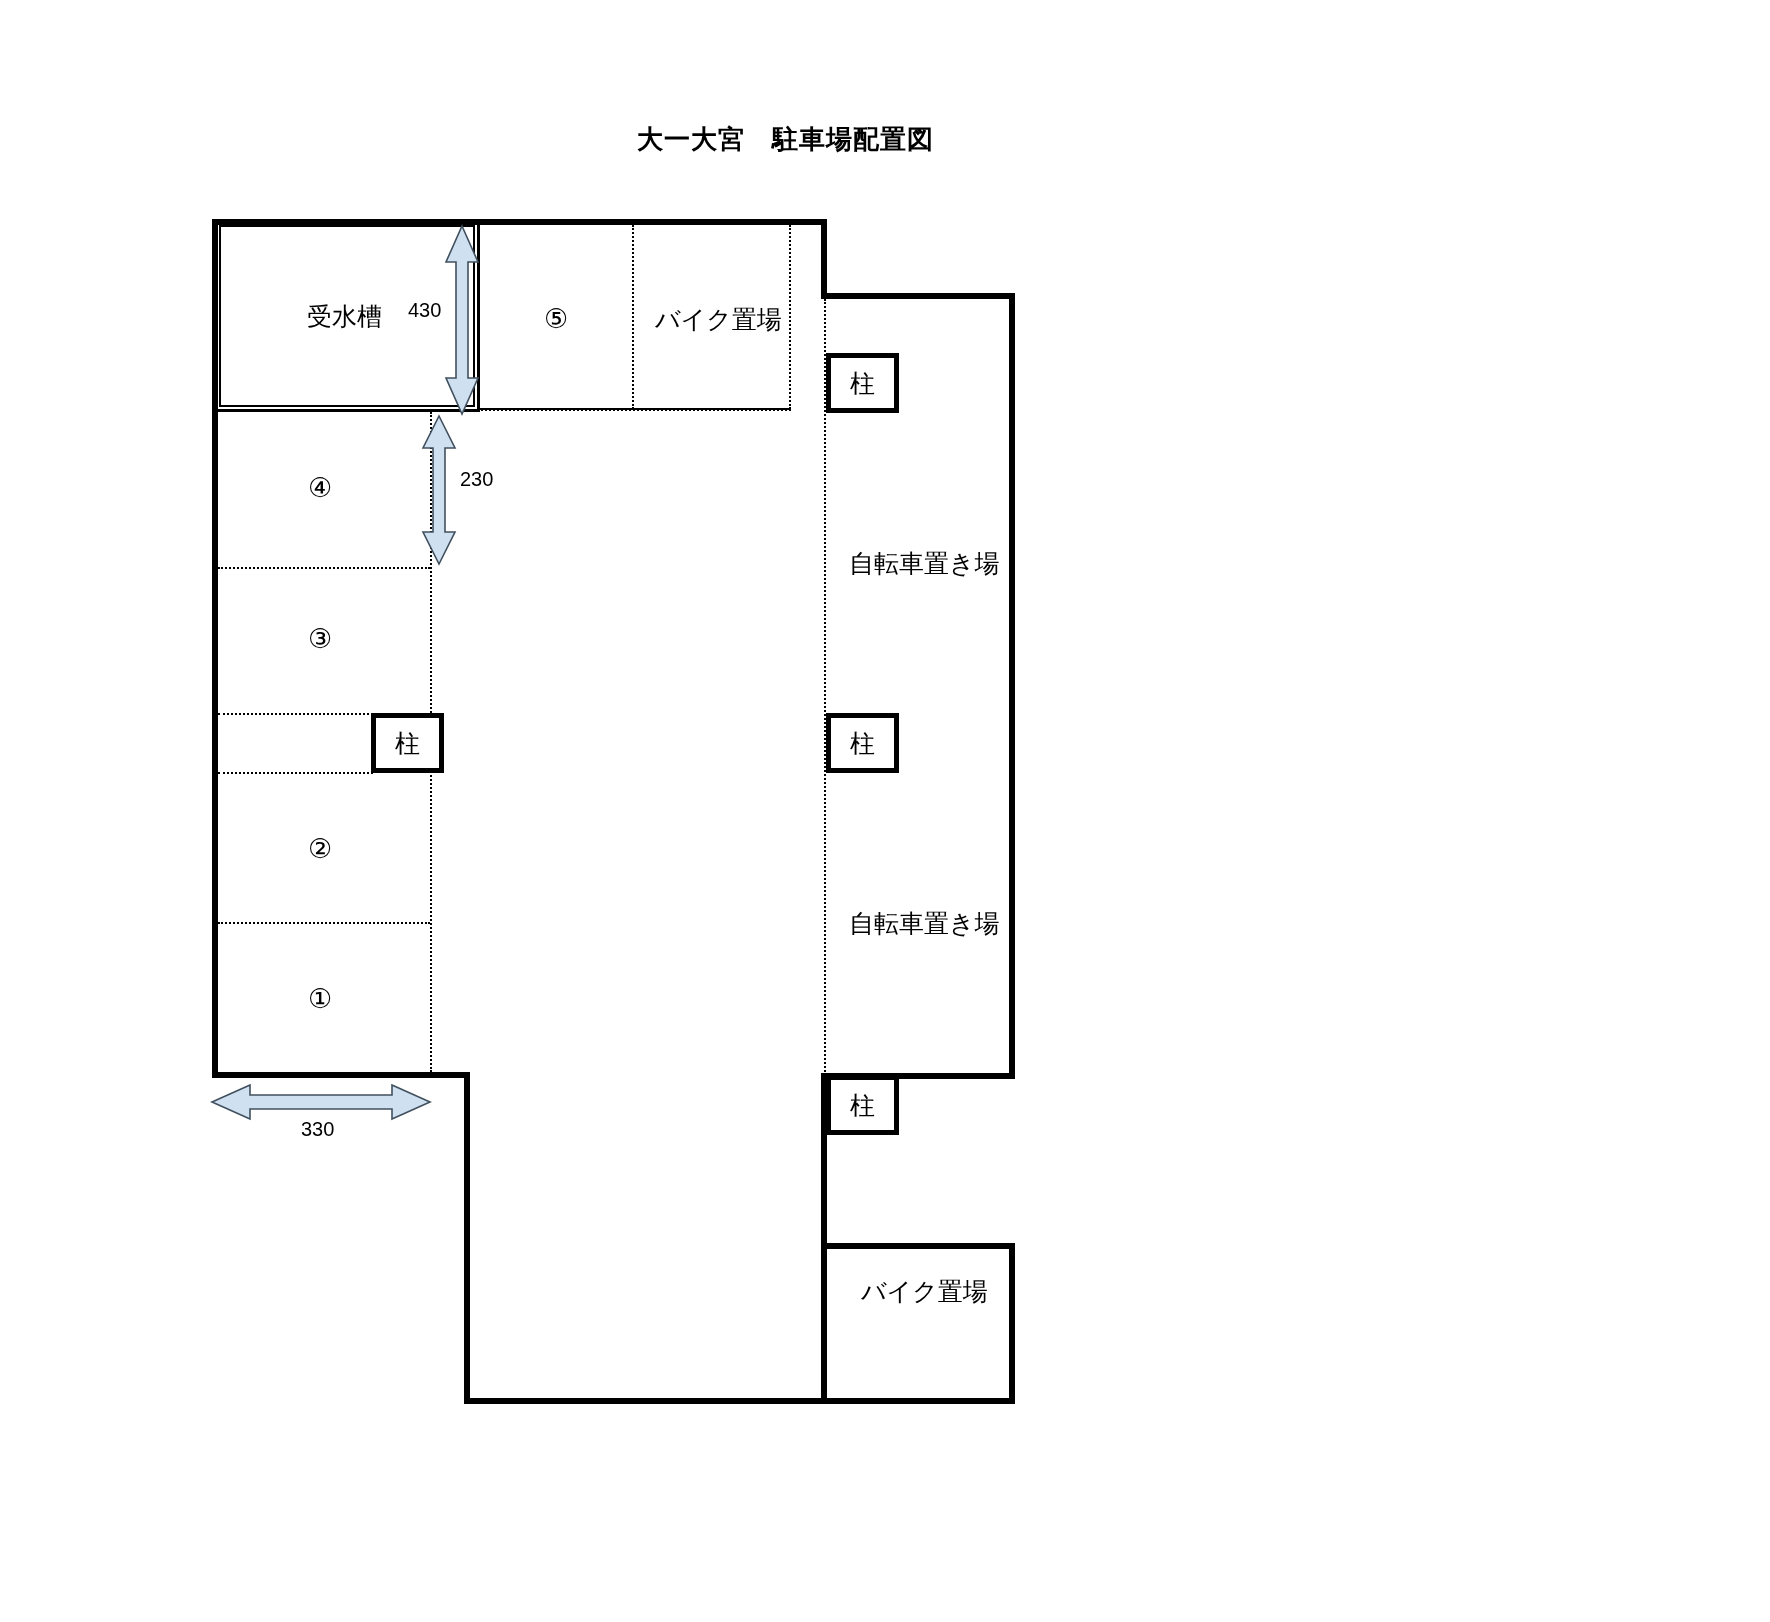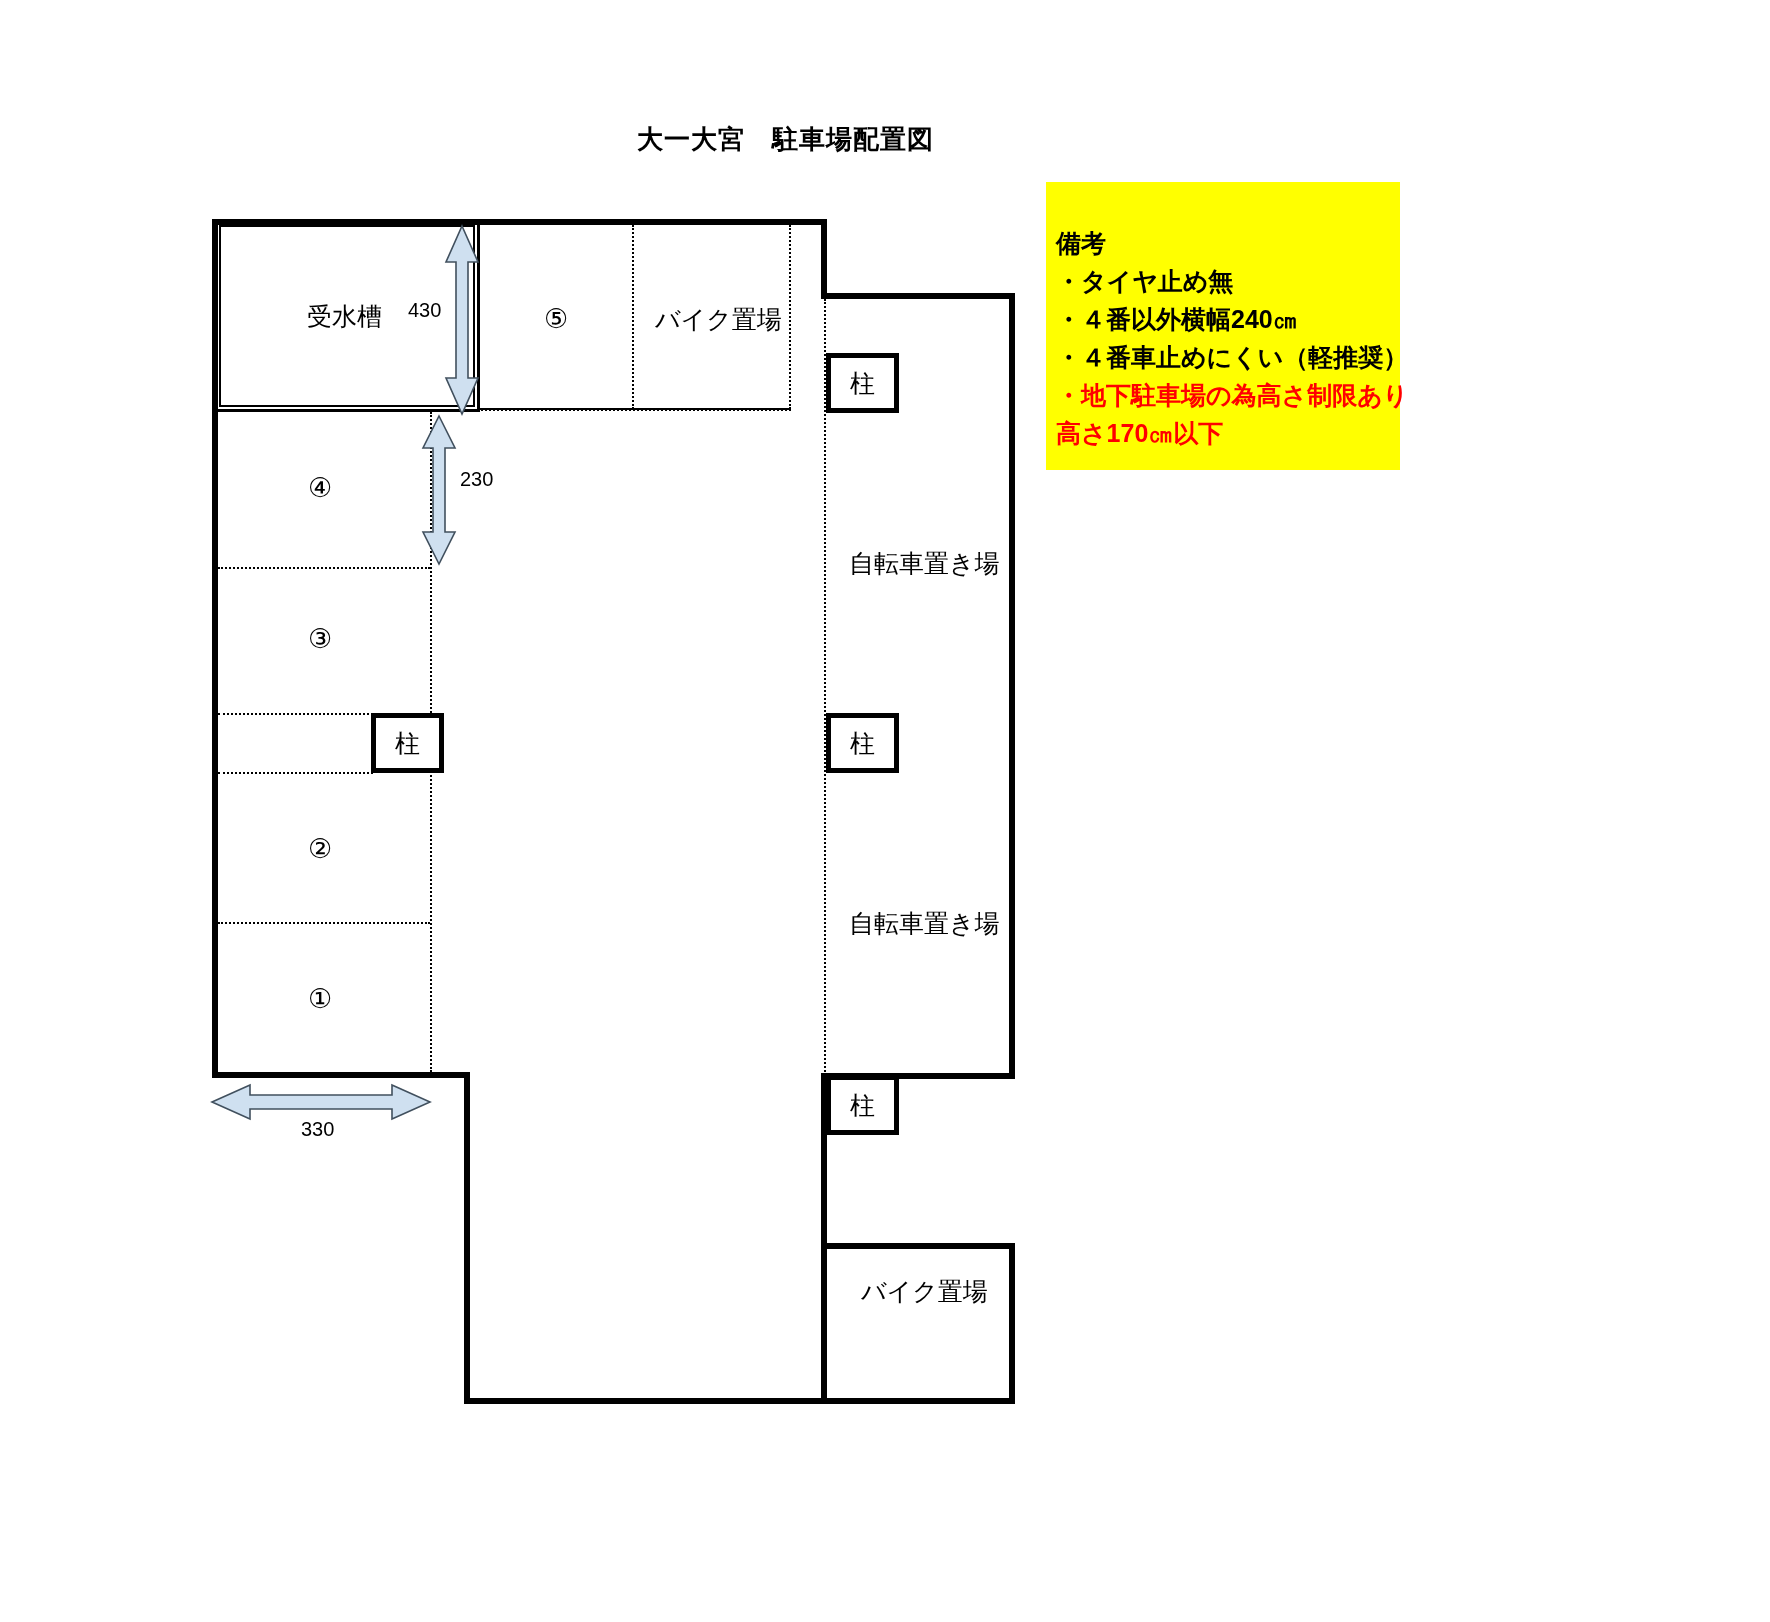--- a/index.html
+++ b/index.html
@@ -33,28 +33,20 @@
   
   .arrow{position:absolute;}
 </style>
 </head>
 <body>
 
 <div id="stage">
 
   <div class="title">大一大宮　駐車場配置図</div>
 
-  <div class="remarks">
-    <div class="r-head">備考</div>
-    <div class="r-line r1">・タイヤ止め無</div>
-    <div class="r-line r2">・４番以外横幅240㎝</div>
-    <div class="r-line r3">・４番車止めにくい（軽推奨）</div>
-    <div class="r-line r4">・地下駐車場の為高さ制限あり</div>
-    <div class="r-line r5">高さ170㎝以下</div>
-  </div>
 
   <div class="solid" style="left:212px;top:219px;width:615px;height:6px;"></div>
 
   <div class="solid" style="left:212px;top:219px;width:6px;height:855px;"></div>
 
   <div class="solid" style="left:821px;top:219px;width:6px;height:80px;"></div>
 
   <div class="solid" style="left:821px;top:293px;width:194px;height:6px;"></div>
 
   <div class="solid" style="left:1009px;top:293px;width:6px;height:786px;"></div>

